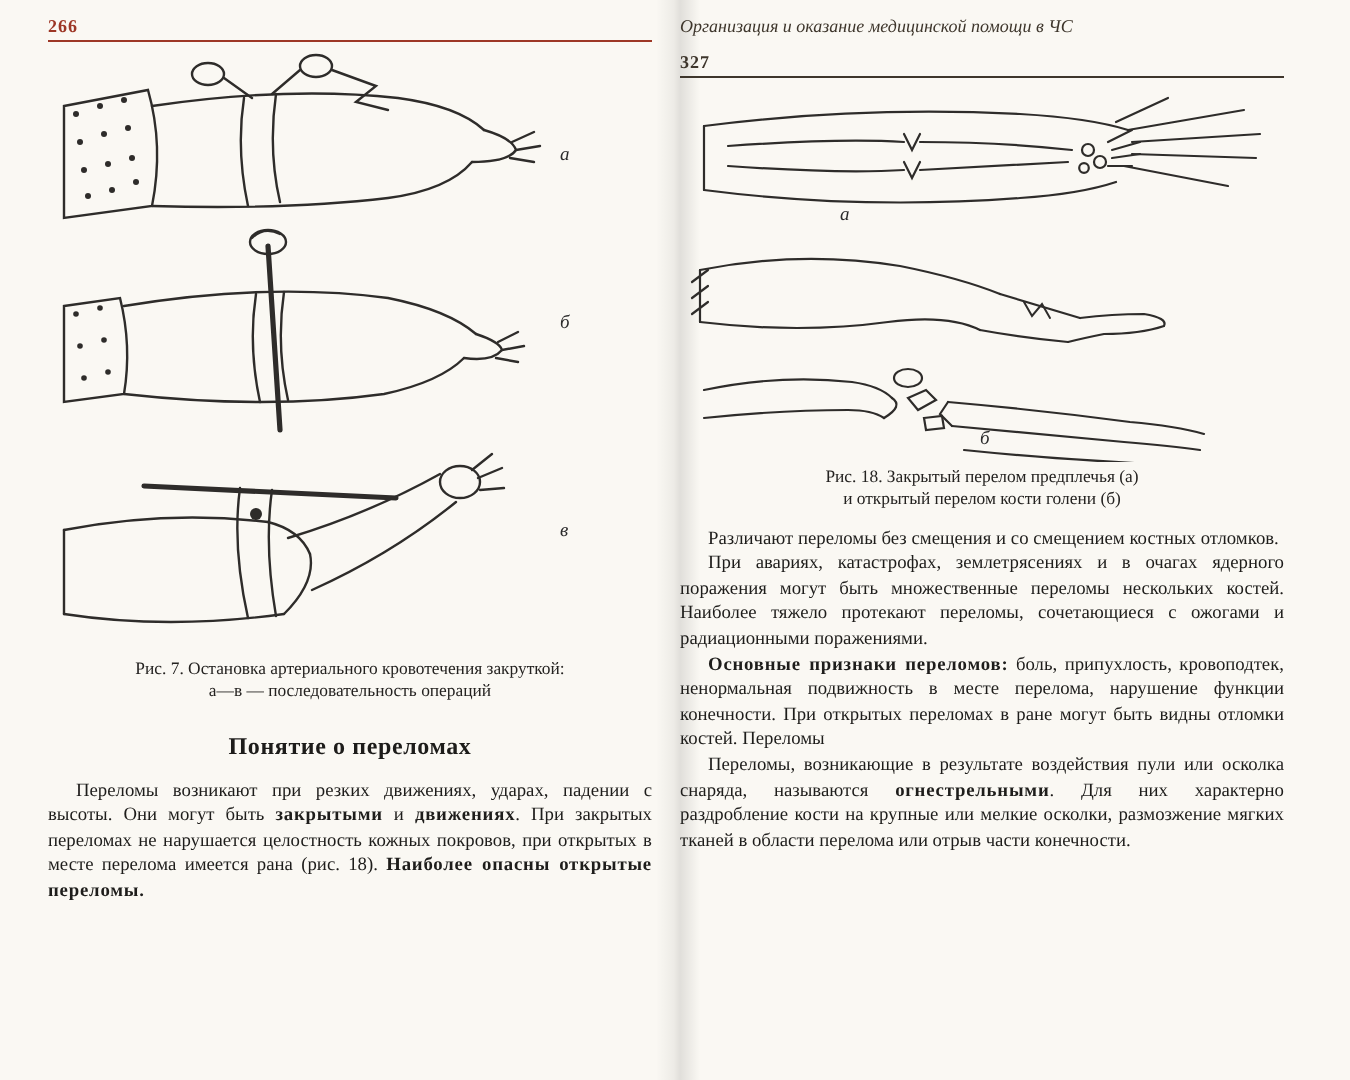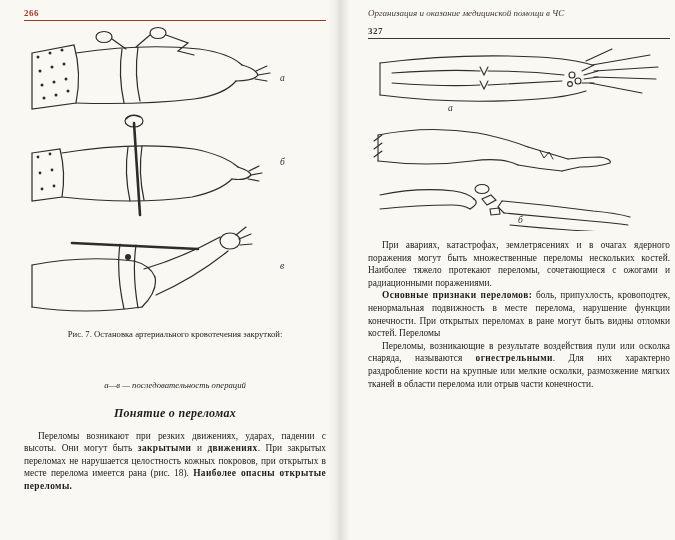--- a/index.html
+++ b/index.html
@@ -9,46 +9,46 @@
     font-family:"Liberation Serif", serif;
     color:var(--ink,#1d1c1a);
   }
   .spread{position:relative;width:675px;height:540px;}
   .gutter{
     position:absolute;left:328px;top:0;width:22px;height:540px;
     background:linear-gradient(90deg, rgba(0,0,0,0) 0%, rgba(0,0,0,0.05) 40%, rgba(0,0,0,0.10) 55%, rgba(0,0,0,0) 100%);
   }
   .page{position:absolute;top:8px;width:302px;height:524px;}
   .page.left{left:24px;}
-  .page.right{left:368px;}
+  .page.right{left:340px;}
 
   .pagehead{
     display:flex;align-items:baseline;gap:8px;
     font-size:9px;font-style:italic;
     border-bottom:1px solid currentColor;padding-bottom:2px;flex-direction:column;
   }
   .left .pagehead{color:var(--header-accent,#9d3726);}
   .right .pagehead{color:#3e362c;}
   .pagehead .pnum{font-style:normal;font-weight:bold;letter-spacing:0.5px;}
   .right .pagehead .ptitle{flex:1;}
 
   .figure{position:relative;}
   .fig17{height:302px;margin-top:4px;}
   .fig18{height:184px;margin-top:8px;}
   .figlabel{
     position:absolute;font-style:italic;font-size:9.5px;color:#2b2b2b;
   }
   svg{display:block;}
 
   .caption{text-align:center;font-size:8.7px;line-height:1.3;margin-top:2px;color:#242220;}
-  .caption .l2{font-style:italic;margin-top:40px;}
+  .caption .l2{}
 
   .heading{
     text-align:center;font-size:12px;font-weight:bold;
-    margin:14px 0 9px 0;letter-spacing:0.3px;font-style:italic;
+    margin:14px 0 9px 0;letter-spacing:0.3px;
   }
 
   .body-text{
     font-size:9.4px;line-height:1.34;text-align:justify;
     text-indent:14px;margin:0;color:#1e1d1b;
   }
   .body-text b{font-weight:bold;letter-spacing:0.4px;}
   .text-col{margin-top:8px;}
 </style>
 </head>
@@ -183,21 +183,26 @@
           <path d="M134,154 L130,160 L136,166"></path>
           <path d="M134,154 Q180,158 225,164 Q248,166 262,170"></path>
           <path d="M136,166 Q180,170 222,174 Q246,176 260,178"></path>
           <path d="M142,178 Q190,183 256,186"></path>
         </g>
       </svg>
       <span class="figlabel" style="left:80px;top:56px;">а</span>
       <span class="figlabel" style="left:150px;top:168px;">б</span>
     </div>
 
+    <div class="caption">
+      <div class="l1">Рис. 18. Закрытый перелом предплечья (а)</div>
+      <div class="l1">и открытый перелом кости голени (б)</div>
+    </div>
 
     <div class="text-col">
+      <p class="body-text"><span>Различают переломы без смещения и со смещением костных отломков.</span></p>
       <p class="body-text"><span>При авариях, катастрофах, землетрясениях и в очагах ядерного поражения могут быть множественные переломы нескольких костей. Наиболее тяжело протекают переломы, сочетающиеся с ожогами и радиационными поражениями.</span></p>
       <p class="body-text"><b>Основные признаки переломов:</b><span> боль, припухлость, кровоподтек, ненормальная подвижность в месте перелома, нарушение функции конечности. При открытых переломах в ране могут быть видны отломки костей. Переломы</span></p>
       <p class="body-text"><span>Переломы, возникающие в результате воздействия пули или осколка снаряда, называются </span><b>огнестрельными</b><span>. Для них характерно раздробление кости на крупные или мелкие осколки, размозжение мягких тканей в области перелома или отрыв части конечности.</span></p>
     </div>
   </div>
 
 </div>
 
 </body></html>

